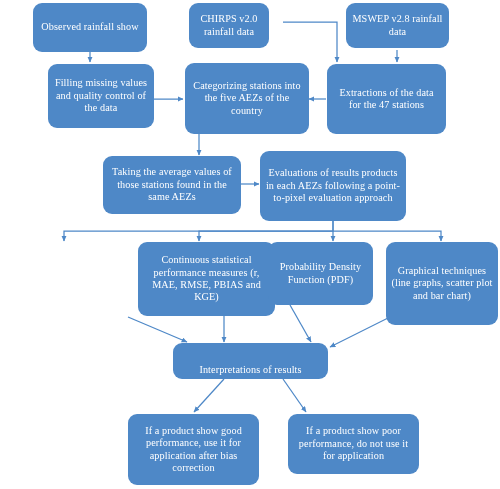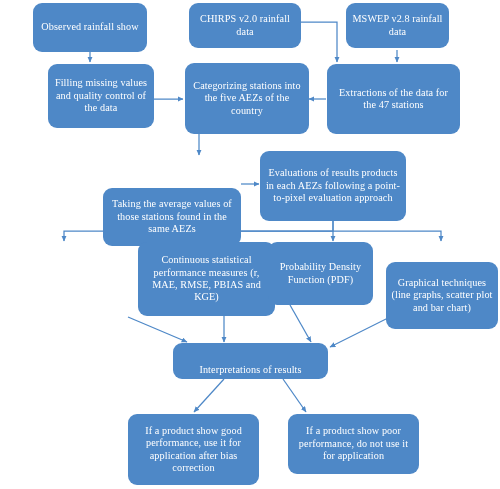--- a/index.html
+++ b/index.html
@@ -81,58 +81,58 @@
 
       <path d="M224,379 L194,412"></path>
       <path d="M283,379 L306,412"></path>
     </g>
   </svg>
 
   <div class="node" style="left:33px;  top:3px;   width:114px; height:49px;">
     <span>Observed rainfall show</span>
   </div>
 
-  <div class="node" style="left:189px; top:3px;   width:112px;  height:45px;">
+  <div class="node" style="left:189px; top:3px;   width:80px;  height:45px;">
     <span>CHIRPS v2.0 rainfall data</span>
   </div>
 
   <div class="node" style="left:346px; top:3px;   width:103px; height:45px;">
     <span>MSWEP v2.8 rainfall data</span>
   </div>
 
   <div class="node" style="left:48px;  top:64px;  width:106px; height:64px;">
     <span>Filling missing values and quality control of the data</span>
   </div>
 
   <div class="node" style="left:185px; top:63px;  width:124px; height:71px;">
     <span>Categorizing stations into the five AEZs of the country</span>
   </div>
 
-  <div class="node" style="left:327px; top:64px;  width:133px; height:70px;">
+  <div class="node" style="left:327px; top:64px;  width:119px; height:70px;">
     <span>Extractions of the data for the 47 stations</span>
   </div>
 
-  <div class="node" style="left:103px; top:156px; width:138px; height:58px;margin-top:32px;">
+  <div class="node" style="left:103px; top:156px; width:138px; height:58px;">
     <span>Taking the average values of those stations found in the same AEZs</span>
   </div>
 
   <div class="node" style="left:260px; top:151px; width:146px; height:70px;">
     <span>Evaluations of results products in each AEZs following a point-to-pixel evaluation approach</span>
   </div>
 
 
   <div class="node" style="left:138px; top:242px; width:137px; height:74px;">
     <span>Continuous statistical performance measures (r, MAE, RMSE, PBIAS and KGE)</span>
   </div>
 
   <div class="node" style="left:268px; top:242px; width:105px; height:63px;">
     <span>Probability Density Function (PDF)</span>
   </div>
 
-  <div class="node" style="left:386px; top:242px; width:112px; height:67px;margin-top:20px;">
+  <div class="node" style="left:386px; top:242px; width:112px; height:83px;">
     <span>Graphical techniques (line graphs, scatter plot and bar chart)</span>
   </div>
 
   <div class="node" style="left:173px; top:343px; width:155px; height:36px;align-items:flex-end;">
     <span>Interpretations of results</span>
   </div>
 
   <div class="node" style="left:128px; top:414px; width:131px; height:71px;">
     <span>If a product show good performance, use it for application after bias correction</span>
   </div>

